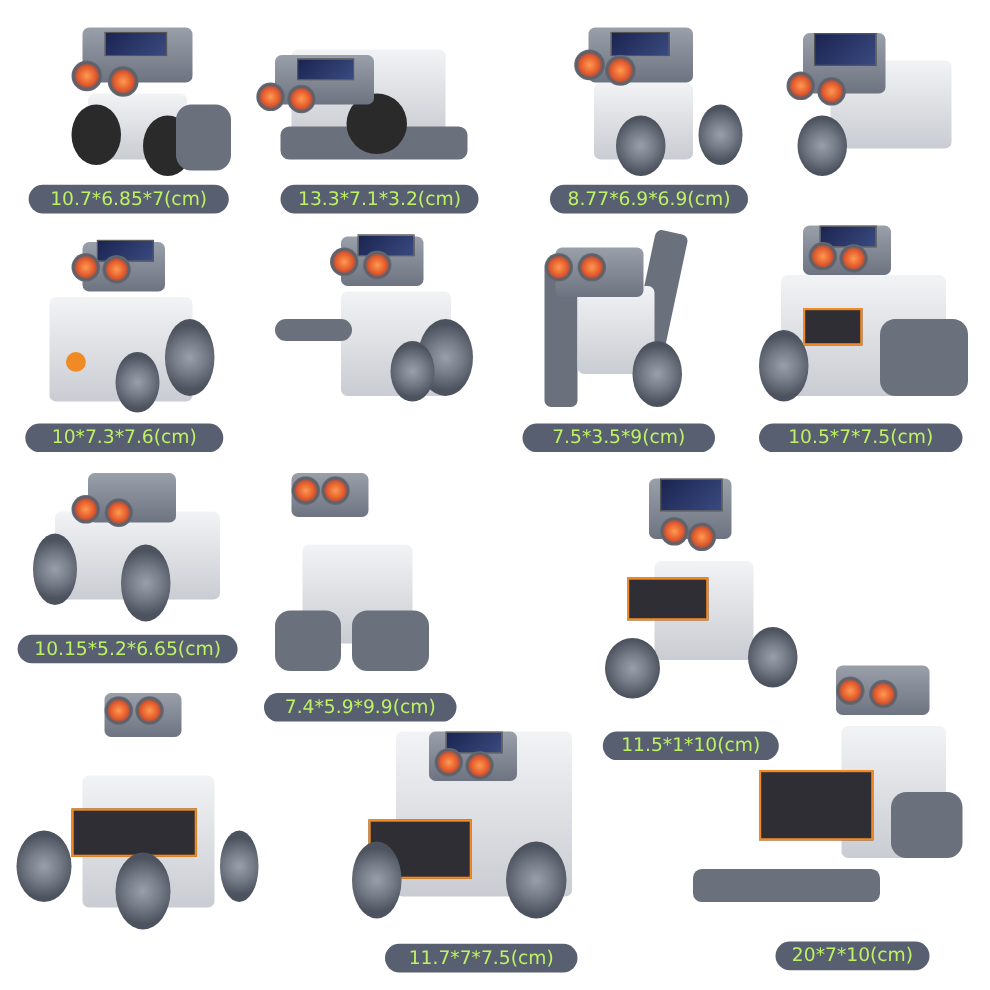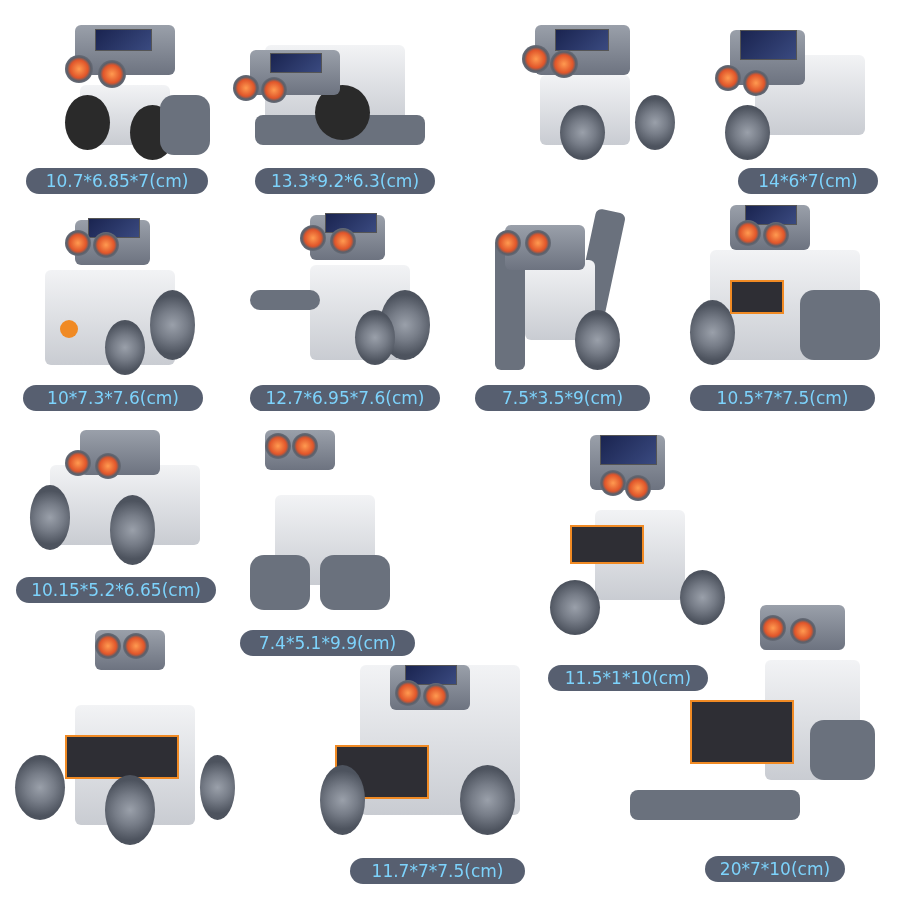--- a/index.html
+++ b/index.html
@@ -1,21 +1,21 @@
 <!DOCTYPE html>
 <html><head>
   <meta charset="utf-8">
   <style>
     html, body { margin:0; padding:0; }
     body { width:900px; height:900px; background:#ffffff; position:relative; overflow:hidden;
       font-family:"DejaVu Sans", sans-serif; }
     .cell { position:absolute; }
     .robot { position:absolute; }
     .pill { position:absolute; height:26px; line-height:26px; border-radius:13px;
-      background:#575f70; color:#7dd3fc; font-size:17px; text-align:center; white-space:nowrap;
+      background:#575f70; color:#bef264; font-size:17px; text-align:center; white-space:nowrap;
       padding:0 12px; box-sizing:border-box; }
     .head { position:absolute; background:linear-gradient(#9aa0aa,#6d7380); border-radius:6px; }
     .panel { position:absolute; background:linear-gradient(135deg,#1a2450,#3a4a80); border:1px solid #555; }
     .eye { position:absolute; border-radius:50%; background:radial-gradient(circle,#ff9a50 0%,#e0552a 45%,#5a5f6a 60%,#8a8f98 100%); }
     .body { position:absolute; background:linear-gradient(#f2f3f5,#c9ccd2); border-radius:6px; }
     .wheel { position:absolute; border-radius:50%; background:radial-gradient(circle,#9aa0aa 0%,#777d88 35%,#4d535e 70%); }
     .track { position:absolute; background:#6a717d; border-radius:14px; }
     .accent { position:absolute; background:#f08a24; }
   </style>
 </head>
@@ -38,45 +38,45 @@
 <div class="cell" style="left:225px;top:10px;width:230px;height:190px;">
   <div class="robot" style="left:0;top:5px;width:230px;height:150px;">
     <div class="body" style="left:40px;top:30px;width:140px;height:80px;"></div>
     <div class="track" style="left:30px;top:100px;width:170px;height:30px;border-radius:8px;"></div>
     <div class="wheel" style="left:90px;top:70px;width:55px;height:55px;background:#2a2a2a;"></div>
     <div class="head" style="left:25px;top:35px;width:90px;height:45px;"></div>
     <div class="panel" style="left:45px;top:38px;width:50px;height:18px;"></div>
     <div class="eye" style="left:8px;top:60px;width:26px;height:26px;"></div>
     <div class="eye" style="left:36px;top:62px;width:26px;height:26px;"></div>
   </div>
-  <div class="pill" style="left:30px;top:158px;width:180px;">13.3*9.2*6.3(cm)</div>
+  <div class="pill" style="left:30px;top:158px;width:180px;">13.3*7.1*3.2(cm)</div>
 </div>
 
 <div class="cell" style="left:490px;top:10px;width:200px;height:190px;">
   <div class="robot" style="left:10px;top:5px;width:180px;height:150px;">
     <div class="body" style="left:40px;top:60px;width:90px;height:70px;"></div>
     <div class="wheel" style="left:60px;top:90px;width:45px;height:55px;"></div>
     <div class="wheel" style="left:135px;top:80px;width:40px;height:55px;"></div>
     <div class="head" style="left:35px;top:10px;width:95px;height:50px;"></div>
     <div class="panel" style="left:55px;top:14px;width:52px;height:20px;"></div>
     <div class="eye" style="left:22px;top:30px;width:28px;height:28px;"></div>
     <div class="eye" style="left:50px;top:35px;width:28px;height:28px;"></div>
   </div>
+  <div class="pill" style="left:10px;top:158px;width:180px;">8.77*6.9*6.9(cm)</div>
 </div>
 
 <div class="cell" style="left:710px;top:10px;width:190px;height:190px;">
   <div class="robot" style="left:5px;top:5px;width:180px;height:150px;">
     <div class="body" style="left:40px;top:40px;width:110px;height:80px;"></div>
     <div class="wheel" style="left:10px;top:90px;width:45px;height:55px;"></div>
     <div class="head" style="left:15px;top:15px;width:75px;height:55px;"></div>
     <div class="panel" style="left:25px;top:15px;width:55px;height:28px;"></div>
     <div class="eye" style="left:0px;top:50px;width:26px;height:26px;"></div>
     <div class="eye" style="left:28px;top:55px;width:26px;height:26px;"></div>
   </div>
-  <div class="pill" style="left:28px;top:158px;width:140px;">14*6*7(cm)</div>
 </div>
 
 <div class="cell" style="left:20px;top:205px;width:210px;height:210px;">
   <div class="robot" style="left:10px;top:5px;width:180px;height:170px;">
     <div class="body" style="left:15px;top:60px;width:130px;height:95px;"></div>
     <div class="wheel" style="left:120px;top:80px;width:45px;height:70px;"></div>
     <div class="wheel" style="left:75px;top:110px;width:40px;height:55px;"></div>
     <div class="head" style="left:45px;top:10px;width:75px;height:45px;"></div>
     <div class="panel" style="left:58px;top:8px;width:50px;height:18px;"></div>
     <div class="eye" style="left:35px;top:20px;width:26px;height:26px;"></div>
@@ -90,21 +90,20 @@
   <div class="robot" style="left:0;top:5px;width:200px;height:170px;">
     <div class="body" style="left:70px;top:55px;width:100px;height:95px;"></div>
     <div class="wheel" style="left:140px;top:80px;width:50px;height:70px;"></div>
     <div class="wheel" style="left:115px;top:100px;width:40px;height:55px;"></div>
     <div class="track" style="left:10px;top:80px;width:70px;height:20px;"></div>
     <div class="head" style="left:70px;top:5px;width:75px;height:45px;"></div>
     <div class="panel" style="left:85px;top:3px;width:50px;height:18px;"></div>
     <div class="eye" style="left:60px;top:15px;width:26px;height:26px;"></div>
     <div class="eye" style="left:90px;top:18px;width:26px;height:26px;"></div>
   </div>
-  <div class="pill" style="left:10px;top:180px;width:190px;">12.7*6.95*7.6(cm)</div>
 </div>
 
 <div class="cell" style="left:470px;top:205px;width:200px;height:210px;">
   <div class="robot" style="left:15px;top:5px;width:170px;height:170px;">
     <div class="track" style="left:10px;top:30px;width:30px;height:130px;border-radius:6px;"></div>
     <div class="track" style="left:100px;top:0px;width:30px;height:110px;border-radius:6px;transform:rotate(12deg);"></div>
     <div class="body" style="left:40px;top:50px;width:70px;height:80px;"></div>
     <div class="wheel" style="left:90px;top:100px;width:45px;height:60px;"></div>
     <div class="head" style="left:20px;top:15px;width:80px;height:45px;"></div>
     <div class="eye" style="left:10px;top:20px;width:26px;height:26px;"></div>
@@ -141,21 +140,21 @@
 
 <div class="cell" style="left:230px;top:420px;width:200px;height:245px;">
   <div class="robot" style="left:10px;top:5px;width:170px;height:190px;">
     <div class="head" style="left:25px;top:5px;width:70px;height:40px;"></div>
     <div class="eye" style="left:25px;top:8px;width:26px;height:26px;"></div>
     <div class="eye" style="left:52px;top:8px;width:26px;height:26px;"></div>
     <div class="body" style="left:35px;top:70px;width:100px;height:90px;"></div>
     <div class="track" style="left:10px;top:130px;width:60px;height:55px;"></div>
     <div class="track" style="left:80px;top:130px;width:70px;height:55px;"></div>
   </div>
-  <div class="pill" style="left:10px;top:210px;width:175px;">7.4*5.1*9.9(cm)</div>
+  <div class="pill" style="left:10px;top:210px;width:175px;">7.4*5.9*9.9(cm)</div>
 </div>
 
 <div class="cell" style="left:540px;top:430px;width:200px;height:265px;">
   <div class="robot" style="left:5px;top:0;width:190px;height:210px;">
     <div class="head" style="left:45px;top:5px;width:75px;height:55px;"></div>
     <div class="panel" style="left:55px;top:5px;width:55px;height:28px;"></div>
     <div class="eye" style="left:55px;top:40px;width:26px;height:26px;"></div>
     <div class="eye" style="left:80px;top:45px;width:26px;height:26px;"></div>
     <div class="body" style="left:50px;top:80px;width:90px;height:90px;"></div>
     <div class="accent" style="left:25px;top:95px;width:70px;height:35px;background:#2e2e34;border:2px solid #f08a24;"></div>

